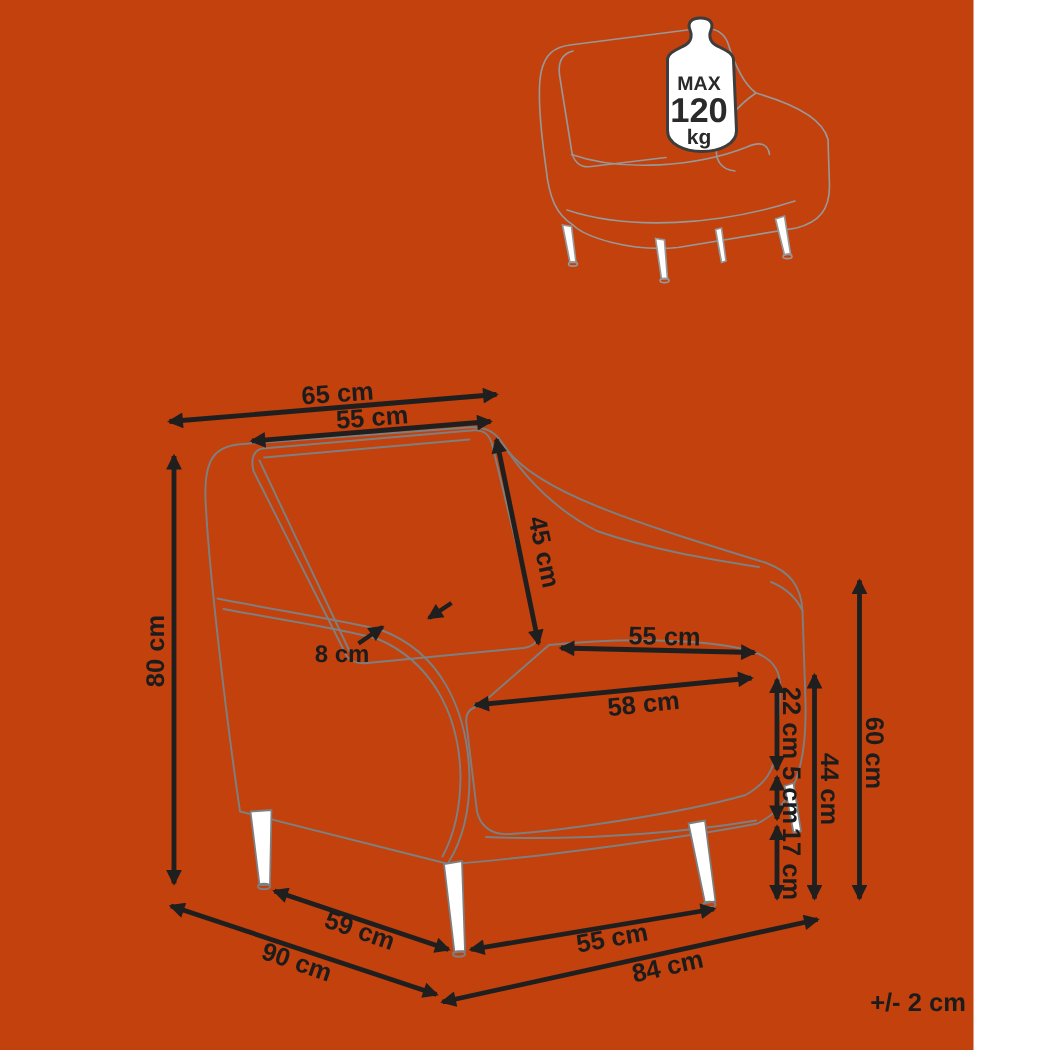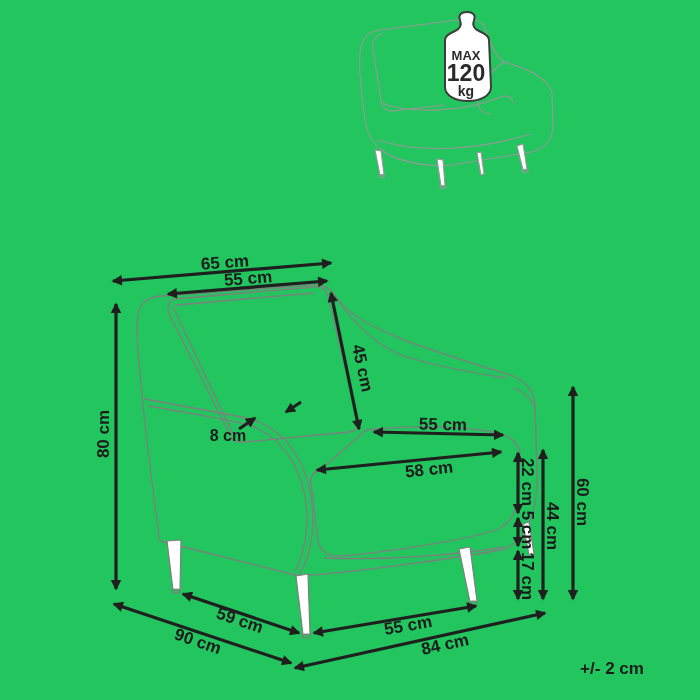--- a/index.html
+++ b/index.html
@@ -1,16 +1,16 @@
 <!DOCTYPE html>
 <html><head>
 <meta charset="utf-8">
 <style>
   html,body{margin:0;padding:0;background:#ffffff;}
-  .stage{position:relative;width:700px;height:700px;background:#22c55e;overflow:hidden;
+  .stage{position:relative;width:649px;height:700px;background:#c2410c;overflow:hidden;
          font-family:"Liberation Sans", sans-serif;}
   svg{position:absolute;left:0;top:0;}
   .chair{stroke:#7f7f7f;stroke-width:1.3;fill:none;stroke-linecap:round;stroke-linejoin:round;}
   .chair-fill{stroke:#7f7f7f;stroke-width:1.2;fill:#ffffff;stroke-linejoin:round;}
   .mini{stroke:#989898;stroke-width:1.1;fill:none;stroke-linecap:round;stroke-linejoin:round;}
   .mini-fill{stroke:#989898;stroke-width:1.1;fill:#ffffff;}
   .weight{stroke:#3d3d3d;stroke-width:2;fill:#ffffff;stroke-linejoin:round;}
   .dim-line{stroke:#1f1f1f;stroke-width:3.2;fill:none;}
   .dim-line.thin{stroke-width:3;}
   .dim{font-family:"Liberation Sans", sans-serif;font-weight:700;font-size:17px;fill:#1c1c1c;

